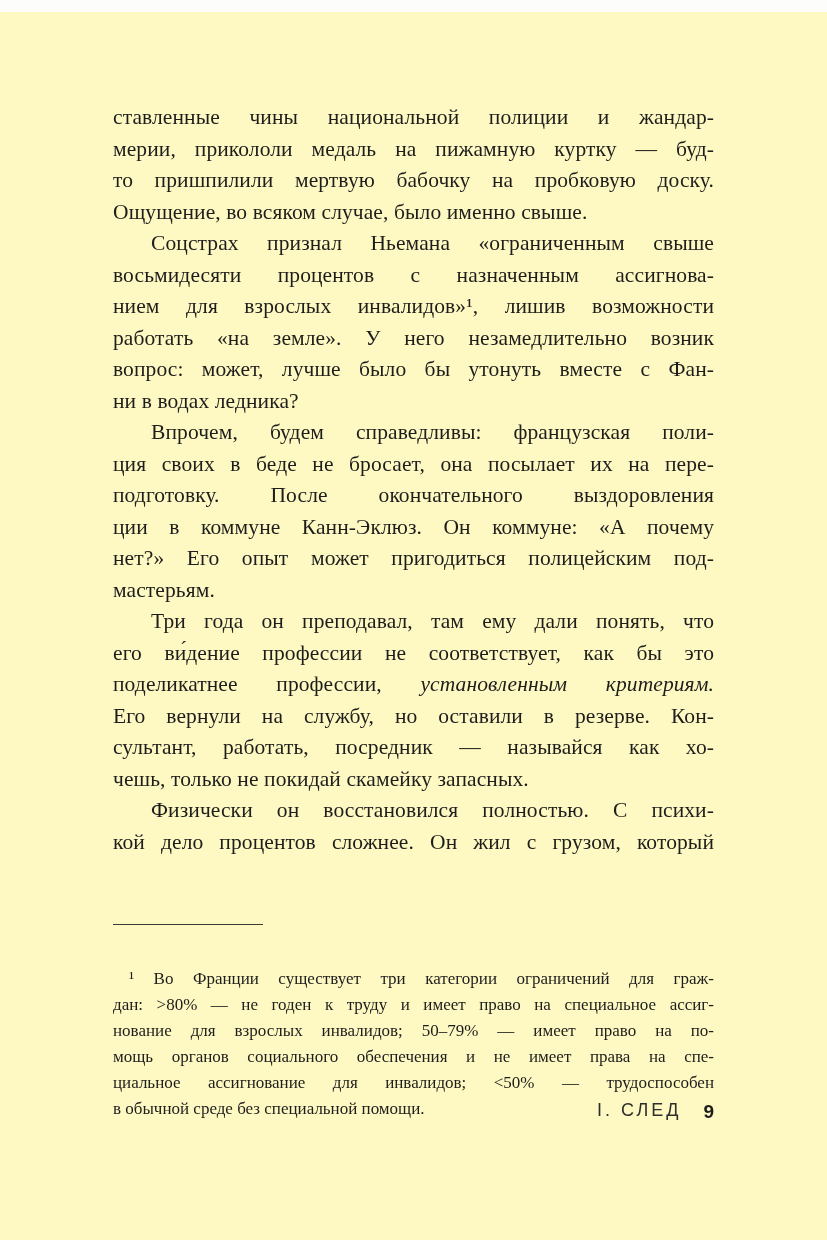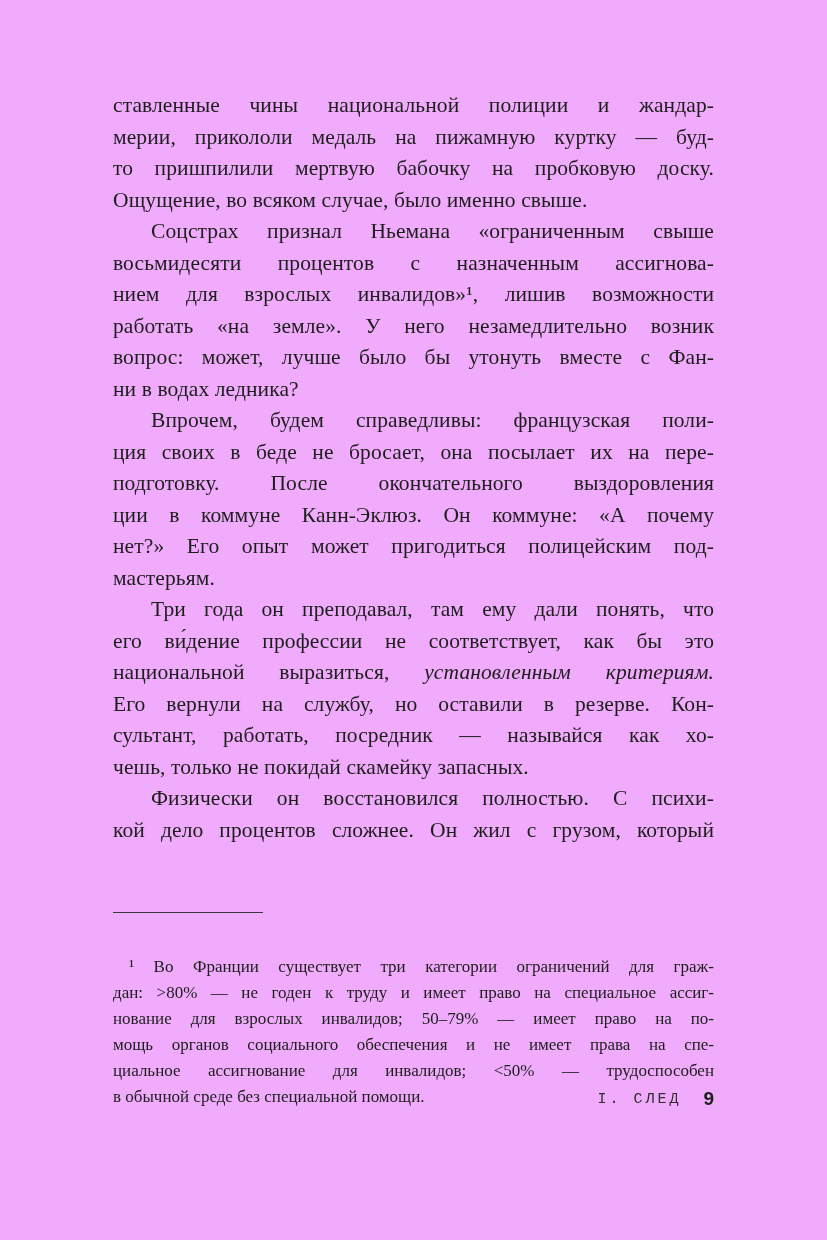--- a/index.html
+++ b/index.html
@@ -6,21 +6,22 @@
   body {
     width:827px; height:1240px;
     background:#fdfdfb;
     font-family:"Liberation Serif", serif;
     color:#1d1d1b;
     position:relative;
     overflow:hidden;
   }
   .page {
     position:absolute; inset:0;
-    background:#f0abfc;
+    background:#fef9c3;
+    margin-top:12px;
   }
   .textblock {
     position:absolute;
     left:113px; top:90px;
     width:601px;
     font-size:21.5px;
     line-height:31.5px;
     letter-spacing:0.1px;
   }
   .para { margin:0; }
@@ -52,25 +53,24 @@
   .footnote .tline.first-indent { text-indent:16px; }
 
   .footer {
     position:absolute;
     left:113px; top:1088px;
     width:601px;
     text-align:right;
     font-family:"Liberation Sans", sans-serif;
   }
   .running-title {
-    font-size:15px;
+    font-size:18px;
     letter-spacing:3px;
     color:#2e2e2c;
     vertical-align:2px;
-    font-family:Liberation Mono, monospace;
   }
   .page-number {
     font-size:19px;
     font-weight:bold;
     color:#1d1d1b;
     margin-left:22px;
   }
 </style>
 </head>
 <body>
@@ -96,21 +96,21 @@
         <div class="tline first-indent">Впрочем, будем справедливы: французская поли-</div>
         <div class="tline">ция своих в беде не бросает, она посылает их на пере-</div>
         <div class="tline">подготовку. После окончательного выздоровления</div>
         <div class="tline">ции в коммуне Канн-Эклюз. Он коммуне: «А почему</div>
         <div class="tline">нет?» Его опыт может пригодиться полицейским под-</div>
         <div class="tline last">мастерьям.</div>
       </div>
       <div class="para">
         <div class="tline first-indent">Три года он преподавал, там ему дали понять, что</div>
         <div class="tline">его ви́дение профессии не соответствует, как бы это</div>
-        <div class="tline"><span>национальной выразиться, </span><span class="it">установленным критериям.</span></div>
+        <div class="tline"><span>поделикатнее профессии, </span><span class="it">установленным критериям.</span></div>
         <div class="tline">Его вернули на службу, но оставили в резерве. Кон-</div>
         <div class="tline">сультант, работать, посредник — называйся как хо-</div>
         <div class="tline last">чешь, только не покидай скамейку запасных.</div>
       </div>
       <div class="para">
         <div class="tline first-indent">Физически он восстановился полностью. С психи-</div>
         <div class="tline">кой дело процентов сложнее. Он жил с грузом, который</div>
       </div>
     </div>
 

